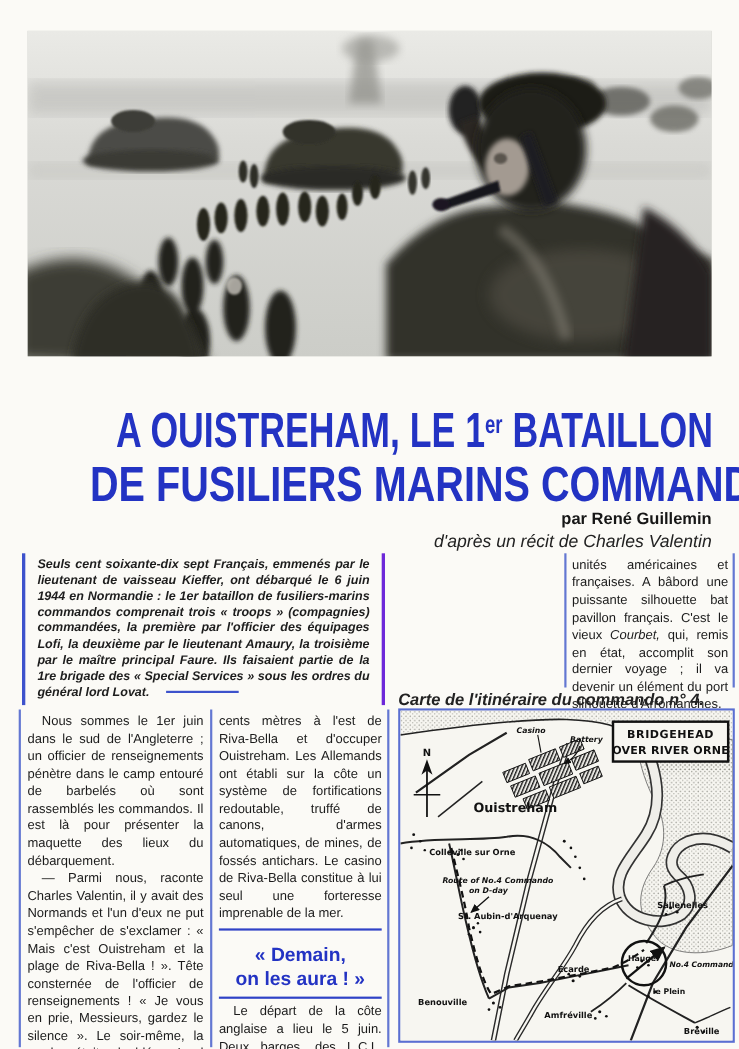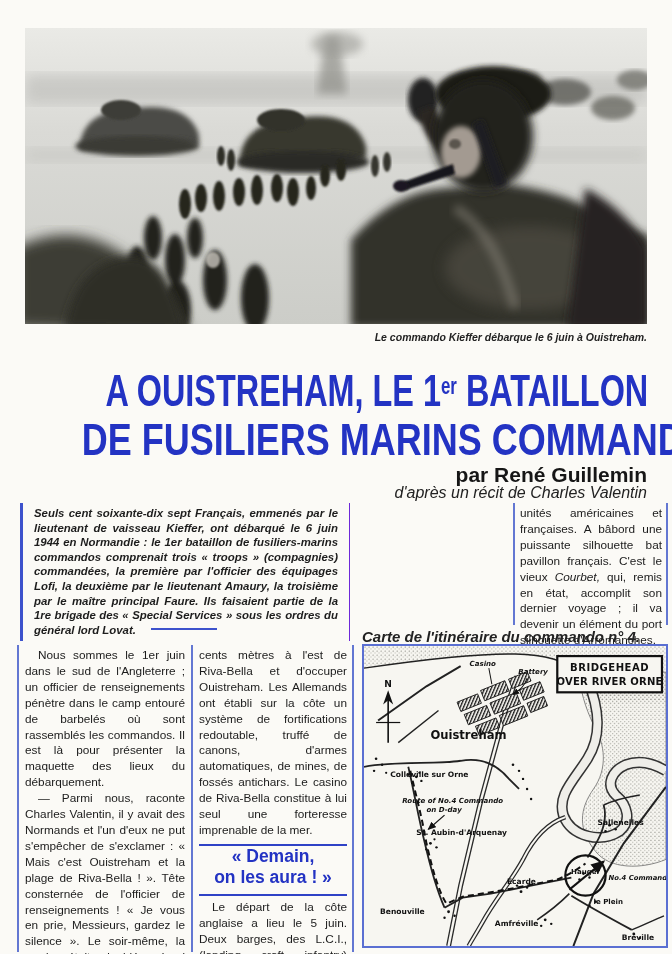--- a/index.html
+++ b/index.html
@@ -17,27 +17,27 @@
   }
   
   .headline{position:absolute;left:0;top:362px;width:672px;margin:0;text-align:left;
     font-weight:bold;color:#2333c3;line-height:49px;font-size:45px;letter-spacing:0;}
   .hl-line{display:inline-block;white-space:nowrap;transform-origin:50% 50%;}
   .hl-1{transform:scaleX(0.72);}
   .hl-2{transform:scaleX(0.80);}
   .headline sup{font-size:0.52em;vertical-align:12px;letter-spacing:0;}
   
   .byline{position:absolute;right:25px;top:463px;width:300px;text-align:right;
-    font-size:21px;font-weight:bold;color:#161616;}
+    font-size:15px;font-weight:bold;color:#161616;}
   .byline-src{position:absolute;right:25px;top:484px;width:300px;text-align:right;
     font-size:16px;font-style:italic;color:#222;}
   
   .intro{
     position:absolute;left:20px;top:503px;width:330px;box-sizing:border-box;
-    border-left:3px solid #3d52cc;border-right:1px solid #6d28d9;
+    border-left:3px solid #3d52cc;border-right:3px solid #6d28d9;
     padding:3px 11px 4px 11px;
     font-size:11.4px;line-height:14.6px;font-style:italic;font-weight:bold;
     text-align:justify;color:#1d1d1d;hyphens:auto;
   }
   .intro-divider{position:absolute;left:151px;top:628px;width:66px;height:2px;background:#3d52cc;}
   
   .col{position:absolute;font-size:11.8px;line-height:15.9px;text-align:justify;color:#1b1b1b;hyphens:auto;}
   .col p{margin:0;}
   .col p.ind{text-indent:13px;}
   .col p + p{margin-top:0;}
@@ -46,21 +46,21 @@
   .col1{left:25px;top:648px;width:160px;}
   .col2{left:199px;top:648px;width:148px;}
   .vrule{position:absolute;width:2px;background:#6377d2;}
   .rU1{left:513px;top:503px;height:122px;}
   .rU2{left:666px;top:503px;height:122px;}
   .rL1{left:17px;top:645px;height:307px;}
   .rL2{left:191px;top:645px;height:307px;}
   .rL3{left:352px;top:645px;height:307px;}
   
   .subhead{
-    margin:5px 0 4px 0;padding:0 0 6px 0;
+    margin:5px 0 4px 0;padding:12px 0 6px 0;
     border-top:2px solid #2f42c6;border-bottom:2px solid #2f42c6;
     text-align:center;color:#2333c3;font-weight:bold;
     font-size:17.5px;line-height:21px;font-style:normal;text-indent:0;
   }
   
   .map-caption{position:absolute;left:362px;top:628px;width:304px;
     font-size:15px;font-weight:bold;font-style:italic;color:#222;}
   .map-frame{position:absolute;left:362px;top:644px;width:306px;height:304px;
     box-sizing:border-box;border:2px solid #5a6fd2;background:#f7f6f1;}
   .map-frame svg{display:block;width:100%;height:100%;}
@@ -160,21 +160,20 @@
       <ellipse cx="430" cy="116" rx="6" ry="5" fill="#5a554e" filter="url(#b1)"></ellipse>
 
       <path d="M428,136 L378,154 l3,8 L430,146 z" fill="#16151c" filter="url(#b1)"></path>
       <ellipse cx="376" cy="158" rx="8" ry="6" fill="#1a1920" filter="url(#b1)"></ellipse>
 
       <path d="M470,160 L448,96 l10,-4 L482,156 z" fill="#1d1c22" filter="url(#b2)"></path>
 
       <path d="M430,180 q40,24 60,100" stroke="#8a867c" stroke-width="10" fill="none" opacity="0.5" filter="url(#b4)"></path>
     </svg>
   </div>
-  <div class="photo-caption">Le commando Kieffer débarque le 6 juin à Ouistreham.</div>
 
   <h1 class="headline">
     <span class="hl-line hl-1"><span>A OUISTREHAM, LE 1</span><sup>er</sup><span> BATAILLON</span></span><br>
     <span class="hl-line hl-2">DE FUSILIERS MARINS COMMANDOS</span>
   </h1>
 
   <div class="byline">par René Guillemin</div>
   <div class="byline-src">d'après un récit de Charles Valentin</div>
 
   <div class="intro">Seuls cent soixante-dix sept Français, emmenés par le lieutenant de vaisseau Kieffer, ont débarqué le 6 juin 1944 en Normandie : le 1er bataillon de fusiliers-marins commandos comprenait trois « troops » (compagnies) commandées, la première par l'officier des équipages Lofi, la deuxième par le lieutenant Amaury, la troisième par le maître principal Faure. Ils faisaient partie de la 1re brigade des « Special Services » sous les ordres du général lord Lovat.</div>

